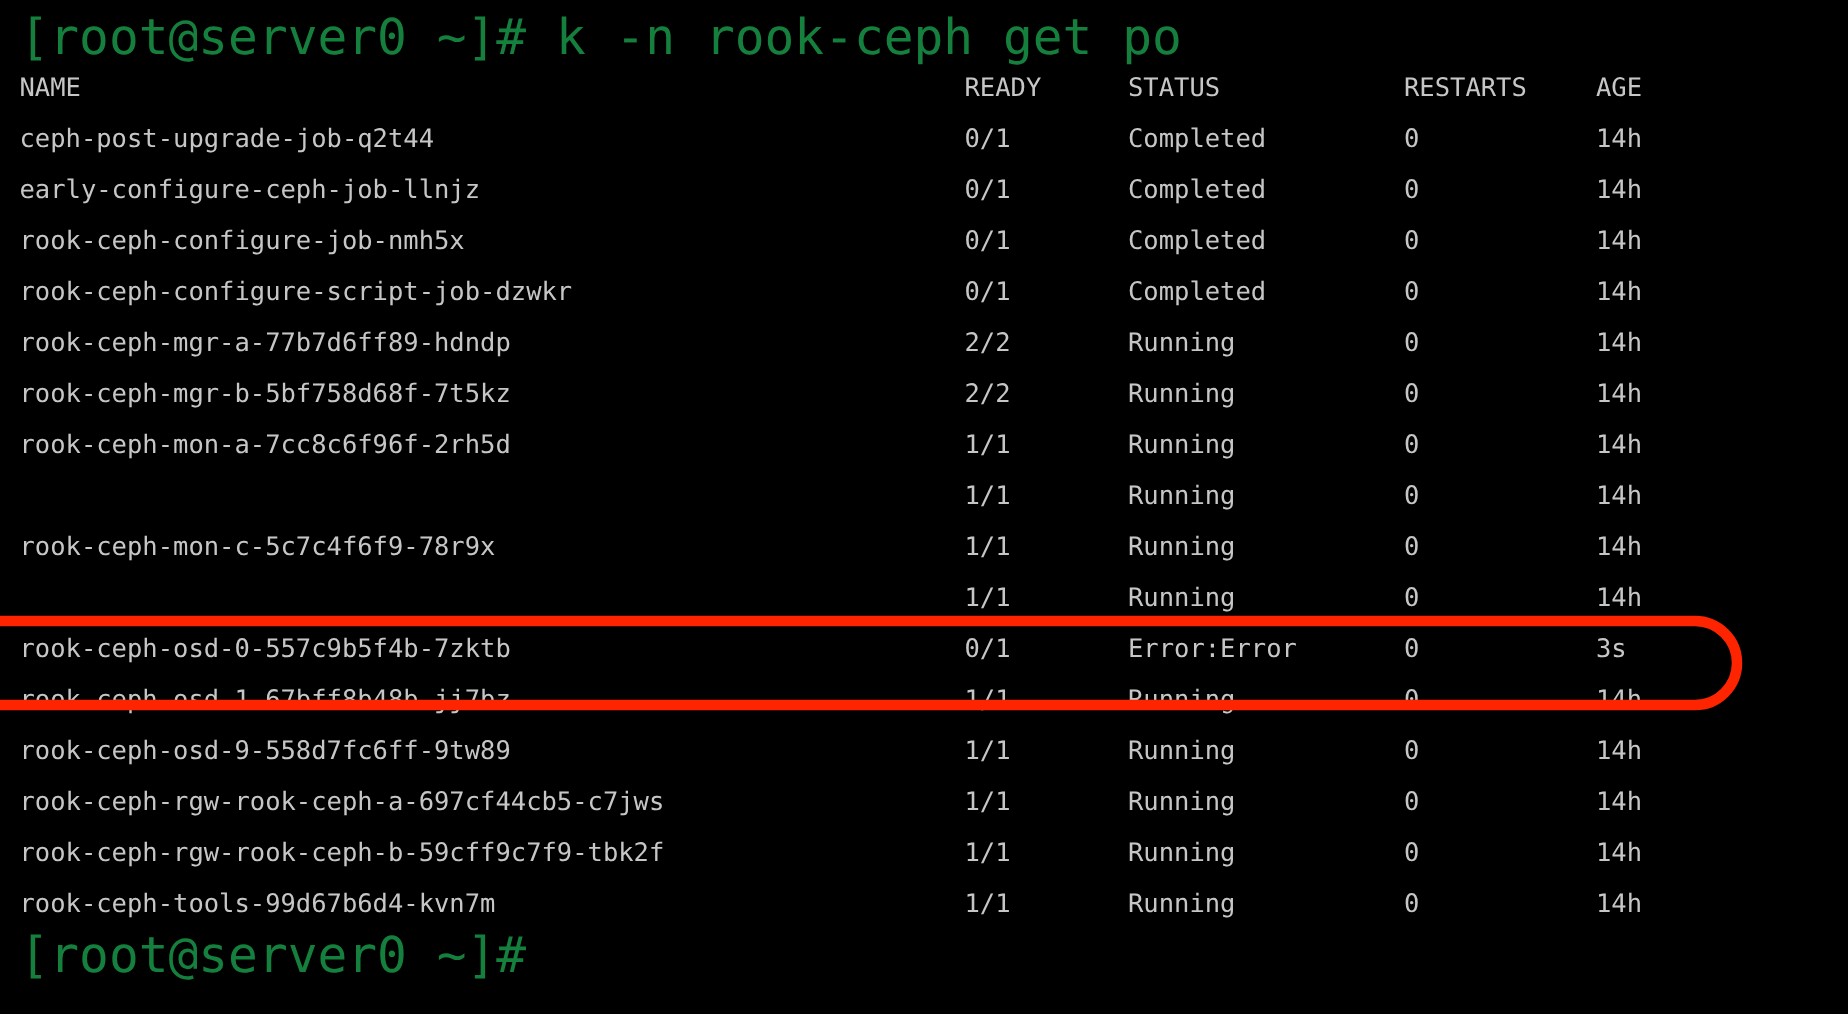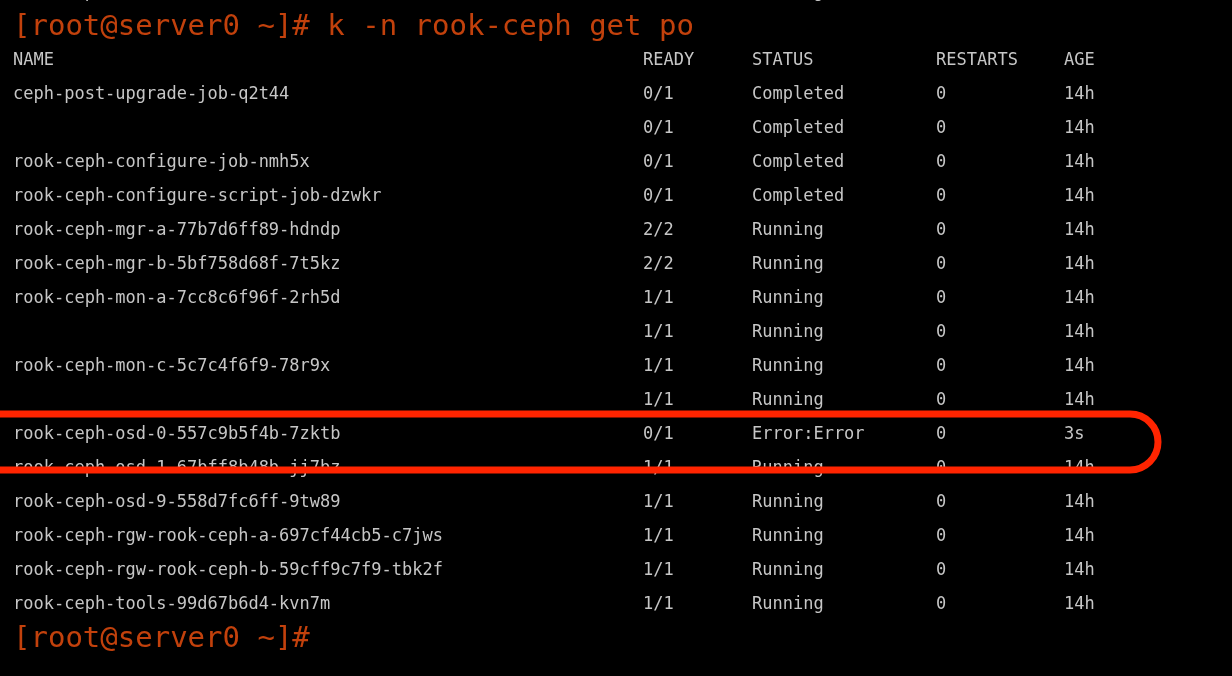--- a/index.html
+++ b/index.html
@@ -58,22 +58,22 @@
   .c-ready   { left: 643px; }
   .c-status  { left: 752px; }
   .c-restart { left: 936px; }
   .c-age     { left: 1064px; }
 
   .prompt-line {
     position: relative;
     height: 34px;
     line-height: 34px;
     white-space: pre;
-    font-size: 29px;
-    color: #c2410c;
+    font-size: 33px;
+    color: #15803d;
     padding-left: 13px;
   }
 
   .header-row .col { color: #c6c6c6; }
 
   
   #annotation {
     position: absolute;
     left: -34px;
     top: 410px;
@@ -110,21 +110,21 @@
     <div class="line header-row">
       <span class="col c-name">NAME</span>
       <span class="col c-ready">READY</span>
       <span class="col c-status">STATUS</span>
       <span class="col c-restart">RESTARTS</span>
       <span class="col c-age">AGE</span>
     </div>
 
     <div id="rows">
         <div class="line"><span class="col c-name">ceph-post-upgrade-job-q2t44</span><span class="col c-ready">0/1</span><span class="col c-status">Completed</span><span class="col c-restart">0</span><span class="col c-age">14h</span></div>
-        <div class="line"><span class="col c-ready">0/1</span><span class="col c-status">Completed</span><span class="col c-restart">0</span><span class="col c-age">14h</span></div>
+        <div class="line"><span class="col c-name">early-configure-ceph-job-llnjz</span><span class="col c-ready">0/1</span><span class="col c-status">Completed</span><span class="col c-restart">0</span><span class="col c-age">14h</span></div>
         <div class="line"><span class="col c-name">rook-ceph-configure-job-nmh5x</span><span class="col c-ready">0/1</span><span class="col c-status">Completed</span><span class="col c-restart">0</span><span class="col c-age">14h</span></div>
         <div class="line"><span class="col c-name">rook-ceph-configure-script-job-dzwkr</span><span class="col c-ready">0/1</span><span class="col c-status">Completed</span><span class="col c-restart">0</span><span class="col c-age">14h</span></div>
         <div class="line"><span class="col c-name">rook-ceph-mgr-a-77b7d6ff89-hdndp</span><span class="col c-ready">2/2</span><span class="col c-status">Running</span><span class="col c-restart">0</span><span class="col c-age">14h</span></div>
         <div class="line"><span class="col c-name">rook-ceph-mgr-b-5bf758d68f-7t5kz</span><span class="col c-ready">2/2</span><span class="col c-status">Running</span><span class="col c-restart">0</span><span class="col c-age">14h</span></div>
         <div class="line"><span class="col c-name">rook-ceph-mon-a-7cc8c6f96f-2rh5d</span><span class="col c-ready">1/1</span><span class="col c-status">Running</span><span class="col c-restart">0</span><span class="col c-age">14h</span></div>
         <div class="line"><span class="col c-ready">1/1</span><span class="col c-status">Running</span><span class="col c-restart">0</span><span class="col c-age">14h</span></div>
         <div class="line"><span class="col c-name">rook-ceph-mon-c-5c7c4f6f9-78r9x</span><span class="col c-ready">1/1</span><span class="col c-status">Running</span><span class="col c-restart">0</span><span class="col c-age">14h</span></div>
         <div class="line"><span class="col c-ready">1/1</span><span class="col c-status">Running</span><span class="col c-restart">0</span><span class="col c-age">14h</span></div>
         <div class="line"><span class="col c-name">rook-ceph-osd-0-557c9b5f4b-7zktb</span><span class="col c-ready">0/1</span><span class="col c-status">Error:Error</span><span class="col c-restart">0</span><span class="col c-age">3s</span></div>
         <div class="line"><span class="col c-name">rook-ceph-osd-1-67bff8b48b-jj7bz</span><span class="col c-ready">1/1</span><span class="col c-status">Running</span><span class="col c-restart">0</span><span class="col c-age">14h</span></div>

